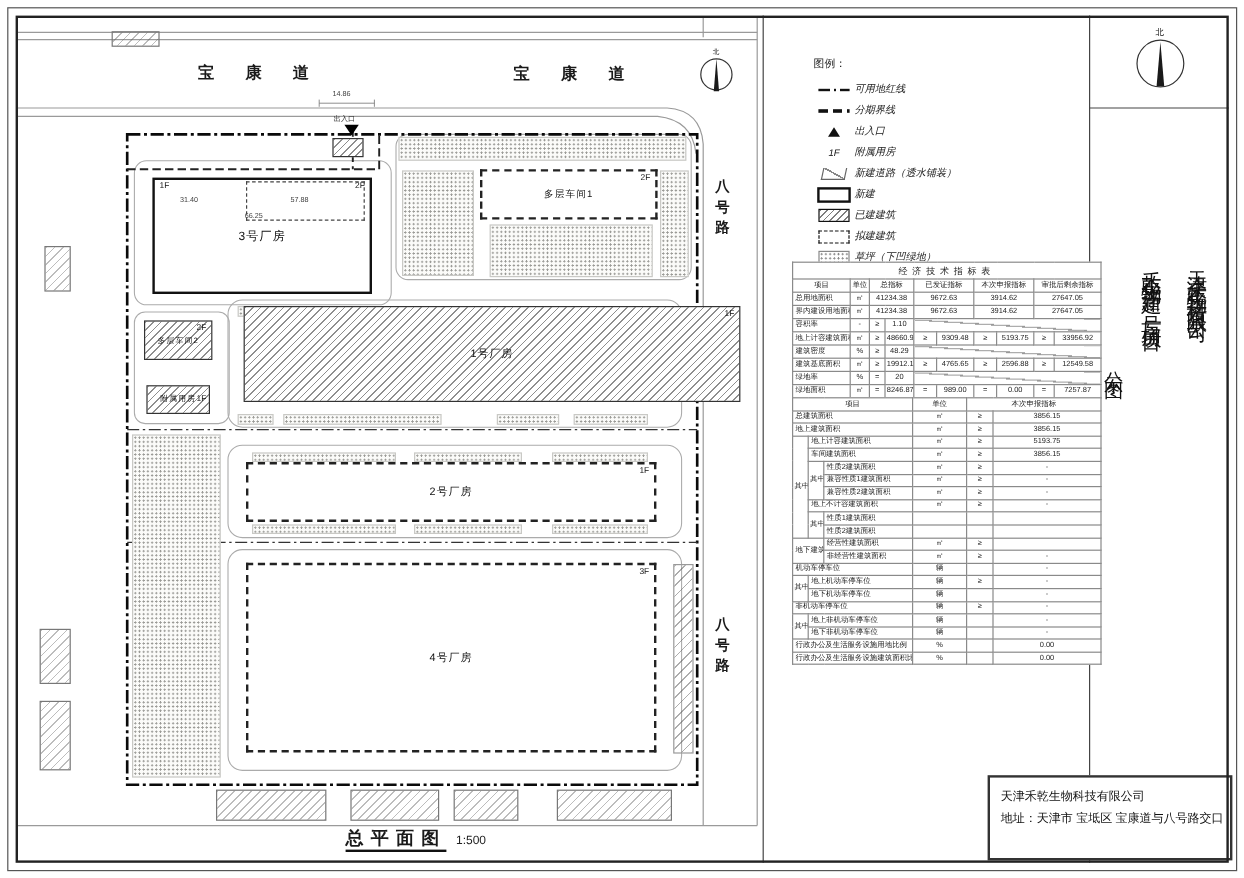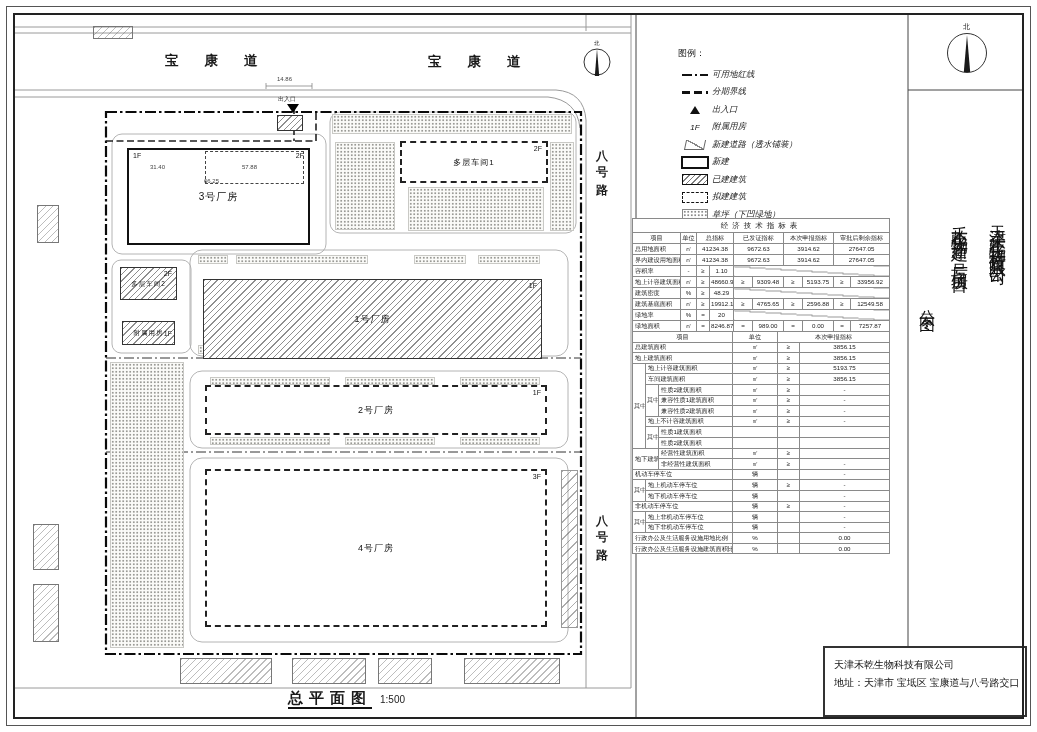--- a/index.html
+++ b/index.html
@@ -51,21 +51,21 @@
     background:linear-gradient(to top right,transparent 46%,#888 46% 54%,transparent 54%);transform:skewX(-12deg);}
   .sym-newbuild{width:24px;height:9px;border:2px solid #111;background:#fff;}
   .sym-built{width:24px;height:9px;border:1px solid #111;
     background-image:repeating-linear-gradient(135deg,rgba(40,40,40,.6) 0 1px,transparent 1px 4px);}
   .sym-proposed{width:24px;height:9px;border:1.8px dashed #111;}
   .sym-lawn{width:24px;height:9px;border:1px solid #888;
     background-image:radial-gradient(circle,#8a8a8a .7px,transparent .8px);background-size:3.5px 3.5px;}
   .sym-parking{width:24px;height:9px;border:1px solid #888;
     background:linear-gradient(to top right,transparent 47%,#777 47% 53%,transparent 53%);}
   
-  #table-wrap{position:absolute;left:632px;top:218px;width:257px;}
+  #table-wrap{position:absolute;left:660px;top:218px;width:257px;}
   .tech-table{border-collapse:collapse;table-layout:fixed;width:257px;background:#fff;}
   .tech-table td{border:1px solid #8a8a8a;font-size:6.2px;height:10px;line-height:1;
     text-align:center;padding:0 1px;white-space:nowrap;overflow:hidden;color:#222;}
   #tbl2{margin-top:-1px;}
   #tbl2 td{height:9.6px;}
   td.t-title{font-size:7.5px;letter-spacing:4px;height:13px;}
   td.lft{text-align:left;padding-left:2px;}
   td.diag{background:linear-gradient(to top right,transparent calc(50% - .5px),#999 calc(50% - .5px),#999 calc(50% + .5px),transparent calc(50% + .5px));}
   
   .vtext{position:absolute;writing-mode:vertical-rl;letter-spacing:4px;color:#111;white-space:nowrap;}
@@ -183,21 +183,21 @@
         <span class="fl fl-tr">2F</span>
       </div>
       <div class="bldg existing" style="left: 120px; top: 267px; width: 57px; height: 33px;">
         <span class="bname" style="font-size: 6.5px;">多层车间2</span>
         <span class="fl fl-tr">2F</span>
       </div>
       <div class="bldg existing" style="left: 122px; top: 321px; width: 53px; height: 24px;">
         <span class="bname" style="font-size: 6.5px;">附属用房</span>
         <span class="fl fl-r">1F</span>
       </div>
-      <div class="bldg existing" style="left: 203px; top: 279px; width: 339px; height: 80px;">
+      <div class="bldg existing" style="left: 203px; top: 255px; width: 414px; height: 80px;">
         <span class="bname" style="font-size: 9px;">1号厂房</span>
         <span class="fl fl-tr">1F</span>
       </div>
       <div class="bldg proposed" style="left: 205px; top: 385px; width: 342px; height: 50px;">
         <span class="bname" style="font-size: 9px;">2号厂房</span>
         <span class="fl fl-tr">1F</span>
       </div>
       <div class="bldg proposed" style="left: 205px; top: 469px; width: 342px; height: 158px;">
         <span class="bname" style="font-size: 9px;">4号厂房</span>
         <span class="fl fl-tr">3F</span>

